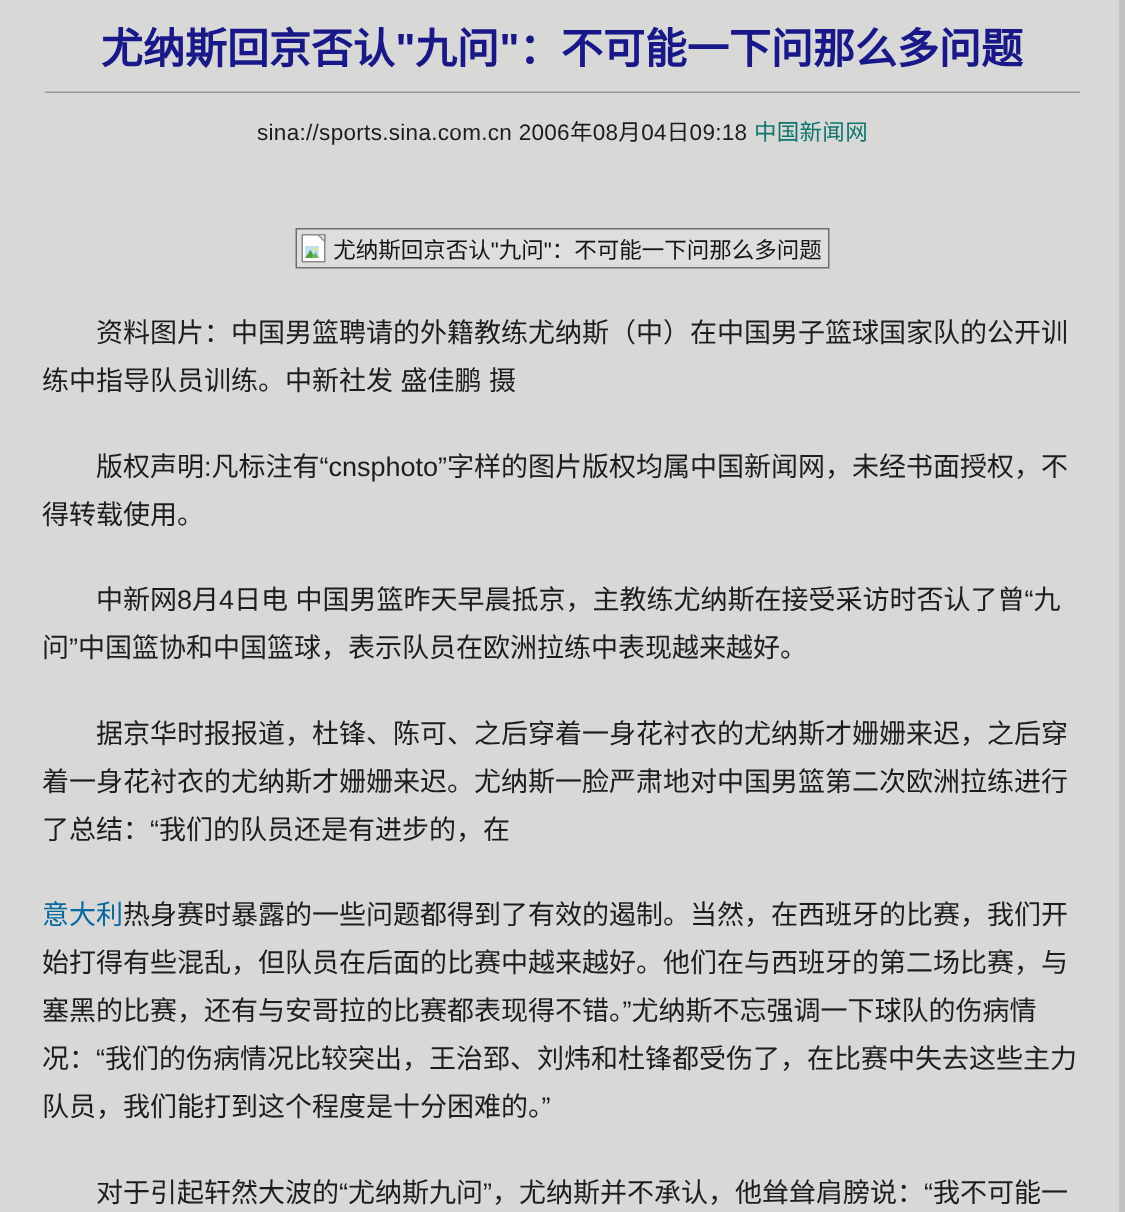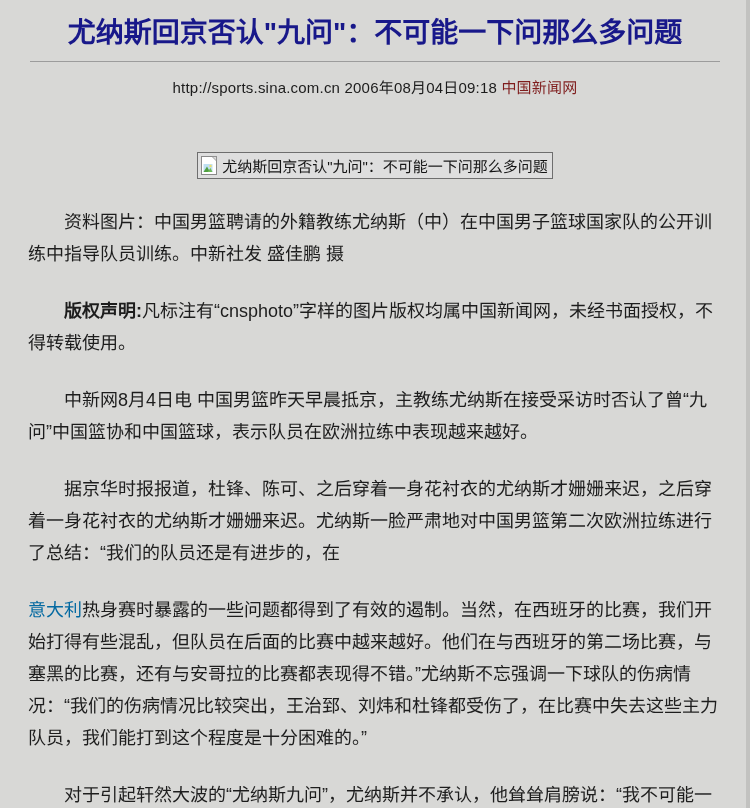--- a/index.html
+++ b/index.html
@@ -37,21 +37,21 @@
     height: 0;
   }
   .dateline {
     margin-top: 14px;
     text-align: center;
     font-size: 15px;
     color: #1c1c1c;
     letter-spacing: 0.2px;
   }
   .dateline .source {
-    color: #7f1d1d;
+    color: #0f766e;
     cursor: pointer;
   }
   .image-wrap {
     margin-top: 55px;
     text-align: center;
   }
   .image-box {
     display: inline-flex;
     align-items: center;
     gap: 2px;
@@ -66,37 +66,37 @@
   .content {
     margin: 0 28px;
     font-size: 18px;
     line-height: 32px;
     color: #1d1d1d;
   }
   .content p { margin: 25px 0; }
   .content p.first { margin-top: 27px; }
   .indent { text-indent: 2em; }
   .no-indent { text-indent: 0; }
-  b.inline-bold { font-weight: bold; }
+  b.inline-bold { font-weight: normal; }
   a.inline-link {
     color: #0369a1;
     text-decoration: none;
     cursor: pointer;
   }
 </style>
 </head>
 <body>
 
 <div class="page">
 
   <h1 class="article-title">尤纳斯回京否认"九问"：不可能一下问那么多问题</h1>
 
   <hr class="title-rule">
 
-  <div class="dateline"><span>http://sports.sina.com.cn</span> <span>2006年08月04日09:18</span> <span class="source">中国新闻网</span></div>
+  <div class="dateline"><span>sina://sports.sina.com.cn</span> <span>2006年08月04日09:18</span> <span class="source">中国新闻网</span></div>
 
   <div class="image-wrap">
     <span class="image-box">
         <svg class="broken-icon" viewBox="0 0 20 21" xmlns="http://www.w3.org/2000/svg">
           <rect x="1.5" y="1.5" width="15" height="18" fill="#ffffff" stroke="#8a8a8a" stroke-width="1"></rect>
           <polygon points="12,1.5 16.5,1.5 16.5,6" fill="#dcdcdc" stroke="#8a8a8a" stroke-width="0.8"></polygon>
           <rect x="3.5" y="9" width="9" height="8" fill="#bfe0f2"></rect>
           <polygon points="3.5,17 7,11.5 10,17" fill="#4f9e3f"></polygon>
           <polygon points="7.5,17 10.5,13 12.5,17" fill="#6fb95a"></polygon>
           <circle cx="10.5" cy="11" r="1.2" fill="#f0e06a"></circle>

